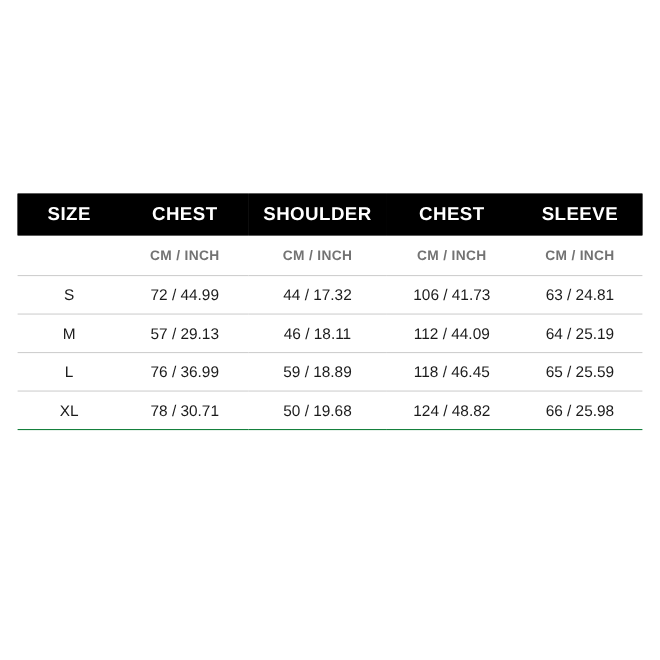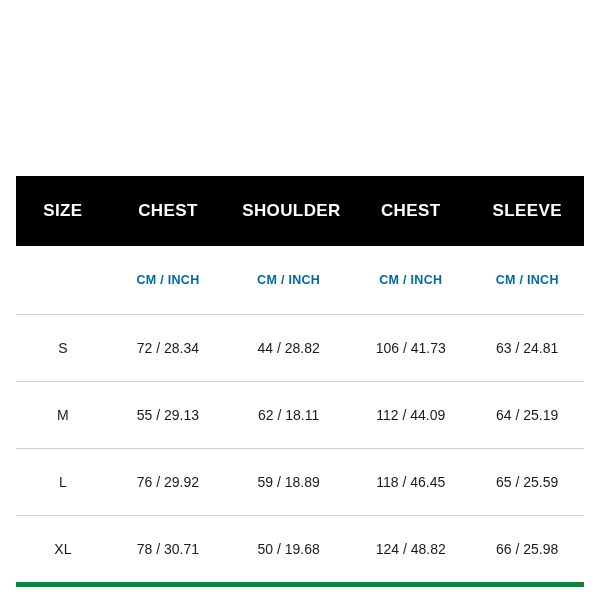--- a/index.html
+++ b/index.html
@@ -25,58 +25,58 @@
     top: 176px;
     width: 568px;
   }
   table.chart {
     width: 100%;
     border-collapse: collapse;
     table-layout: fixed;
   }
   table.chart th,
   table.chart td {
-    padding: 16px;
+    padding: 0;
     margin: 0;
     text-align: center;
     vertical-align: middle;
   }
   
   thead tr.head-row {
     background: #000000;
   }
   thead tr.head-row th {
     color: #ffffff;
     font-size: 17px;
     font-weight: bold;
     letter-spacing: 0.4px;
     height: 38px;
     background: #000000;
   }
   
   tbody tr.unit-row td {
     font-size: 12.5px;
     font-weight: bold;
-    color: #0369a1;
+    color: #737373;
     height: 36px;
     letter-spacing: 0.3px;
     border-bottom: 1px solid #cfcfcf;
   }
   
   tbody tr.data-row td {
     font-size: 14px;
     color: #1b1b1b;
     height: 34px;
     border-bottom: 1px solid #cfcfcf;
   }
   tbody tr.data-row td.size-cell {
     font-size: 14px;
   }
   tbody tr.data-row:last-child td {
-    border-bottom: 5px solid #15803d;
+    border-bottom: 1px solid #15803d;
   }
   .col-size { width: 16.5%; }
   .col-len  { width: 20.5%; }
   .col-sho  { width: 22%;  }
   .col-che  { width: 21%;  }
   .col-sle  { width: 20%;  }
 </style>
 </head>
 <body>
 
@@ -102,35 +102,35 @@
       <tbody>
         <tr class="unit-row">
           <td></td>
           <td>CM / INCH</td>
           <td>CM / INCH</td>
           <td>CM / INCH</td>
           <td>CM / INCH</td>
         </tr>
         <tr class="data-row">
           <td class="size-cell">S</td>
-          <td>72 / 28.34</td>
-          <td>44 / 28.82</td>
+          <td>72 / 44.99</td>
+          <td>44 / 17.32</td>
           <td>106 / 41.73</td>
           <td>63 / 24.81</td>
         </tr>
         <tr class="data-row">
           <td class="size-cell">M</td>
-          <td>55 / 29.13</td>
-          <td>62 / 18.11</td>
+          <td>57 / 29.13</td>
+          <td>46 / 18.11</td>
           <td>112 / 44.09</td>
           <td>64 / 25.19</td>
         </tr>
         <tr class="data-row">
           <td class="size-cell">L</td>
-          <td>76 / 29.92</td>
+          <td>76 / 36.99</td>
           <td>59 / 18.89</td>
           <td>118 / 46.45</td>
           <td>65 / 25.59</td>
         </tr>
         <tr class="data-row">
           <td class="size-cell">XL</td>
           <td>78 / 30.71</td>
           <td>50 / 19.68</td>
           <td>124 / 48.82</td>
           <td>66 / 25.98</td>

